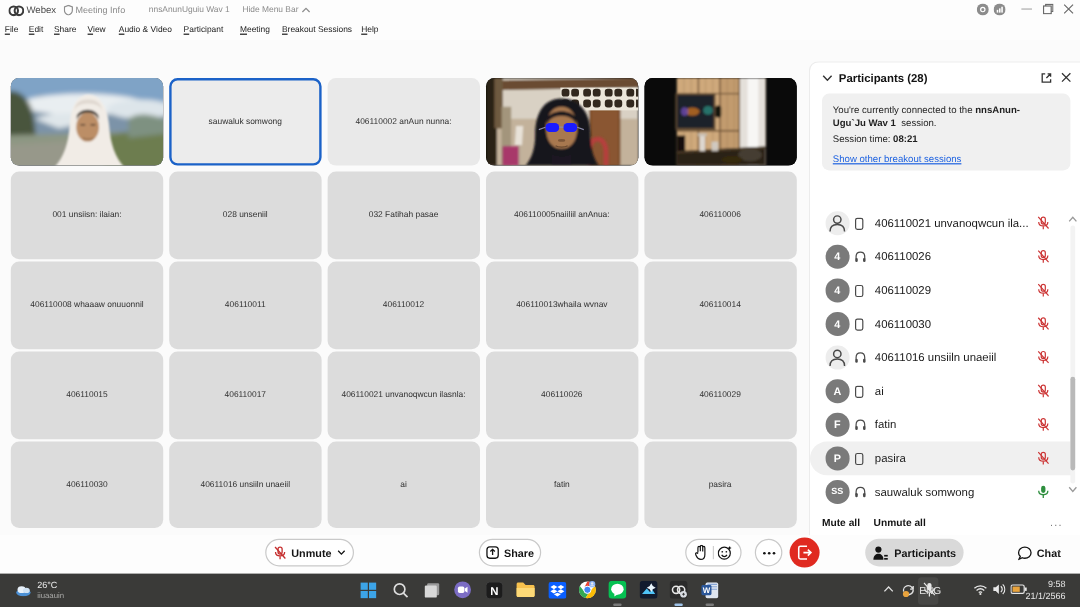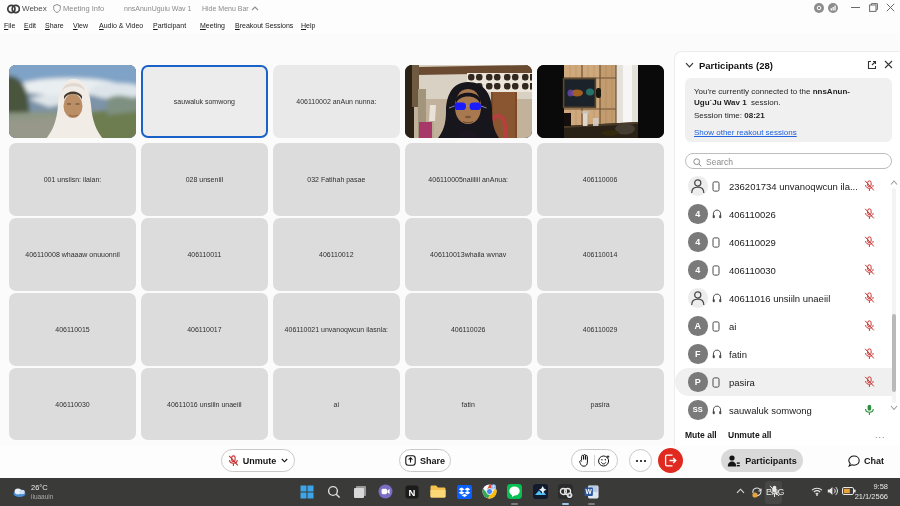--- a/index.html
+++ b/index.html
@@ -306,40 +306,33 @@
       <path d="M4 1.5 H1.5 V8.5 H8.5 V6" fill="none" stroke="#333" stroke-width="1.1"></path>
       <path d="M6 1.5 H8.5 V4 M8.5 1.5 L5 5" fill="none" stroke="#333" stroke-width="1.1"></path>
     </svg>
     <svg class="abs" style="left:209px;top:8px" width="9" height="9" viewBox="0 0 9 9">
         <path d="M1 1 L8 8 M8 1 L1 8" stroke="#333" stroke-width="1.1"></path>
       </svg>
 
     <div id="infobox">
       <div style="position:absolute;left:9px;top:8px;line-height:11px">You're currently connected to the <b>nnsAnun-</b><br><b>Ugu`Ju Wav 1</b>&nbsp; session.</div>
       <div style="position:absolute;left:9px;top:33px">Session time: <b>08:21</b></div>
-      <div class="link" style="position:absolute;left:9px;top:50px">Show other reakout sessions</div>
-    </div>
-
-    <div id="searchbox">
-      <svg class="abs" style="left:7px;top:3.5px" width="9" height="9" viewBox="0 0 9 9">
-          <circle cx="3.7" cy="3.7" r="2.9" fill="none" stroke="#8b8b8b" stroke-width="1"></circle>
-          <line x1="6" y1="6" x2="8.3" y2="8.3" stroke="#8b8b8b" stroke-width="1"></line>
-        </svg>
-      <div class="ph">Search</div>
-    </div>
+      <div class="link" style="position:absolute;left:9px;top:50px">Show other breakout sessions</div>
+    </div>
+
 
     <div class="prow" style="top:120px">
       <svg class="pav" style="background:#ededed" width="19.5" height="19.5" viewBox="0 0 19 19">
           <circle cx="9.5" cy="6.8" r="3" fill="none" stroke="#4a4a4a" stroke-width="1.2"></circle>
           <path d="M3.6 16.5 C3.6 12.4 6.4 10.8 9.5 10.8 C12.6 10.8 15.4 12.4 15.4 16.5" fill="none" stroke="#4a4a4a" stroke-width="1.2"></path>
         </svg>
       <svg class="pdev" width="8" height="11" viewBox="0 0 8 11">
           <rect x="1" y="0.9" width="6" height="9.2" rx="1.5" fill="none" stroke="#4a4a4a" stroke-width="1"></rect>
         </svg>
-      <div class="pname">236201734 unvanoqwcun ila...</div>
+      <div class="pname">406110021 unvanoqwcun ila...</div>
       <svg class="pmic" width="11" height="12" viewBox="0 0 11 12">
           <g stroke="#cc3434" fill="none" stroke-width="1">
             <rect x="3.7" y="0.9" width="3.4" height="5.8" rx="1.7"></rect>
             <path d="M1.6 5 C1.6 9.4 9.2 9.4 9.2 5"></path>
             <line x1="5.4" y1="8.6" x2="5.4" y2="11"></line>
             <line x1="1.2" y1="0.8" x2="9.8" y2="10.4"></line>
           </g>
         </svg>
     </div>
     <div class="prow" style="top:148px">

